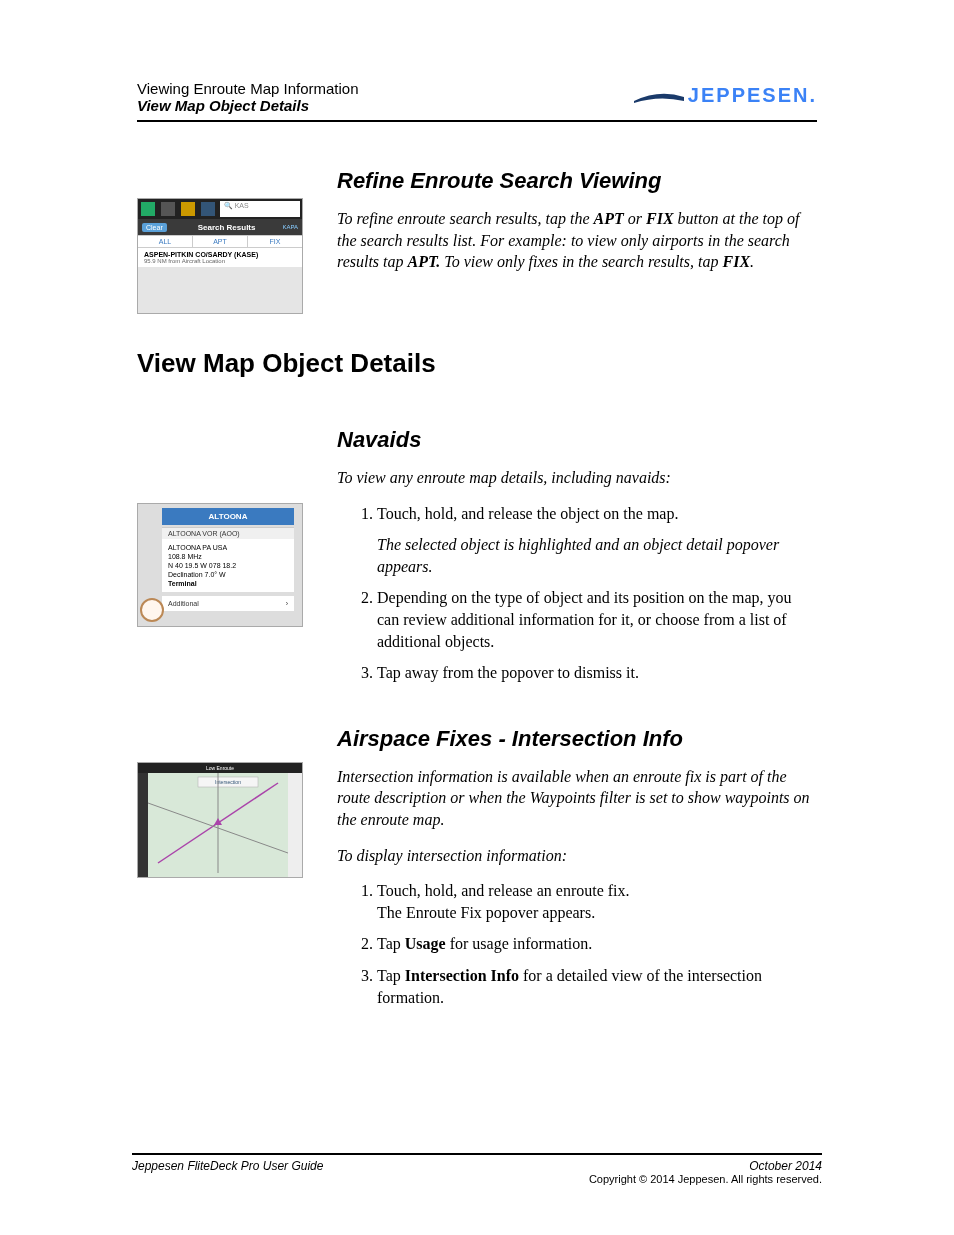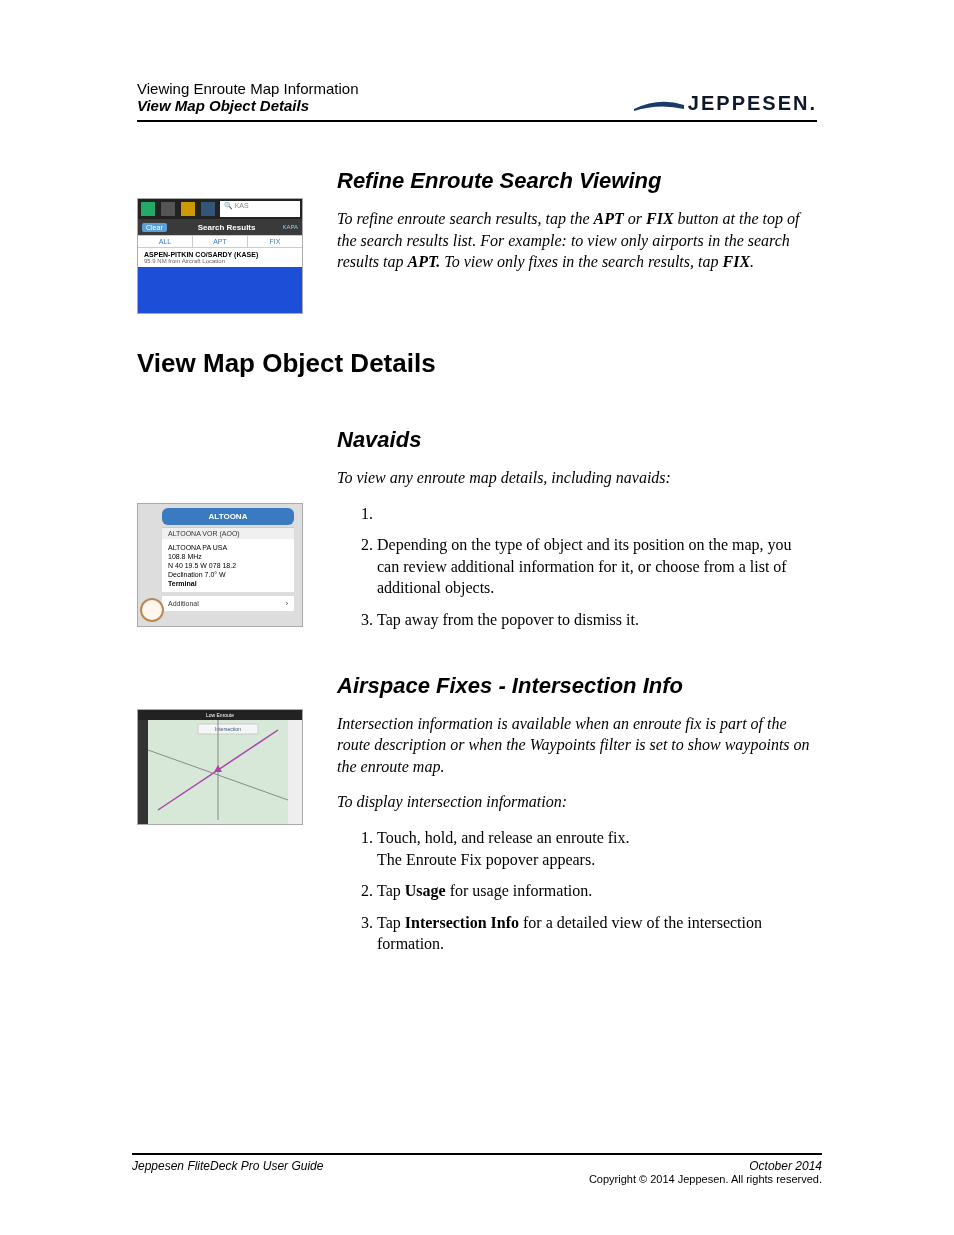--- a/index.html
+++ b/index.html
@@ -25,26 +25,26 @@
   .header-line1 { font-size: 15px; }
   .header-line2 { font-size: 15px; font-style: italic; font-weight: bold; }
   .header-rule {
     border: none;
     border-top: 2px solid #000;
     margin: 6px 0 0 0;
   }
   .logo {
     position: absolute;
     right: 0;
-    top: 12px;
+    top: 4px;
     font-family: Arial, sans-serif;
     font-weight: 900;
     letter-spacing: 2px;
     font-size: 20px;
-    color: #0f172a;
+    color: #3b82f6;
     display: flex;
     align-items: center;
   }
   .logo-swoosh {
     width: 50px; height: 10px;
     display: inline-block;
     margin-right: 4px;
     position: relative;
   }
   .logo-swoosh svg { width: 50px; height: 14px; display:block; }
@@ -64,42 +64,42 @@
     font-weight: bold;
     font-size: 26px;
     margin: 34px 0 48px 0;
   }
   p { font-size: 16px; line-height: 1.35; margin: 0 0 14px 0; font-style: italic; }
   ol { font-size: 16px; line-height: 1.35; margin: 0 0 14px 0; padding-left: 40px; }
   ol li { margin-bottom: 10px; }
   b { font-weight: bold; }
   .fig {
     border: 1px solid #aaa;
-    background: #1d4ed8;
+    background: #e5e5e5;
     font-family: Arial, sans-serif;
     font-size: 8px;
     color: #333;
     overflow: hidden;
   }
   .fig1 { width: 164px; height: 114px; position: relative; }
   .fig1-top { background:#222; height:20px; display:flex; align-items:center; }
   .fig1-top .sq { width:14px; height:14px; margin:0 3px; background:#444; }
   .fig1-search { flex:1; background:#fff; color:#888; height:14px; margin:0 2px; padding:1px 4px; font-size:7px; }
   .fig1-sr { background:#3a3a3a; color:#fff; height:16px; display:flex; align-items:center; }
   .fig1-sr .clear { background:#5aa0d8; color:#fff; font-size:7px; padding:1px 4px; margin:0 4px; border-radius:2px; }
   .fig1-sr .title { flex:1; text-align:center; font-weight:bold; font-size:8px; }
   .fig1-tabs { display:flex; background:#fff; border-top:1px solid #ccc; border-bottom:1px solid #ccc; }
   .fig1-tabs div { flex:1; text-align:center; color:#3a7ac0; font-size:7px; padding:2px 0; border-right:1px solid #ccc; }
   .fig1-tabs div:last-child { border-right:none; }
   .fig1-result { background:#fff; padding:3px 6px; }
   .fig1-result .main { font-weight:bold; font-size:7px; color:#000; }
   .fig1-result .sub { font-size:6px; color:#666; }
 
   .fig2 { width:164px; height:122px; background:#ddd; position:relative; }
-  .fig2-head { background:#3a7ac0; color:#fff; font-weight:bold; text-align:center; font-size:8px; padding:4px 0; margin:4px 8px 2px 24px; border-radius:6px; }
+  .fig2-head { background:#3a7ac0; color:#fff; font-weight:bold; text-align:center; font-size:8px; padding:4px 0; margin:4px 8px 2px 24px; border-radius:0; }
   .fig2-sub { background:#f0f0f0; font-size:7px; padding:2px 6px; margin:0 8px 0 24px; border-top:1px solid #ccc; }
   .fig2-body { background:#fff; font-size:7px; color:#000; padding:4px 6px; margin:0 8px 0 24px; line-height:1.3; }
   .fig2-body .bold { font-weight:bold; }
   .fig2-add { background:#fff; font-size:7px; padding:4px 6px; margin:4px 8px 0 24px; display:flex; justify-content:space-between; }
   .fig2-compass { position:absolute; left:2px; bottom:4px; width:20px; height:20px; border:2px solid #b85; border-radius:50%; background:#fff6ee; }
 
   .fig3 { width:164px; height:114px; background:#c8d8c8; position:relative; }
   .fig3-bg { position:absolute; inset:0; }
   .fig3-bg svg { width:100%; height:100%; }
 
@@ -190,20 +190,22 @@
             <span>›</span>
           </div>
           <div class="fig2-compass"></div>
         </div>
       </div>
       <div class="textcol">
         <h2 class="section">Navaids</h2>
         <p>To view any enroute map details, including navaids:</p>
         <ol>
           <li>
+            <span>Touch, hold, and release the object on the map.</span>
+            <p style="margin:10px 0 0 0">The selected object is highlighted and an object detail popover appears.</p>
           </li>
           <li>Depending on the type of object and its position on the map, you can review additional information for it, or choose from a list of additional objects.</li>
           <li>Tap away from the popover to dismiss it.</li>
         </ol>
       </div>
     </div>
 
     <div style="height:28px"></div>
 
     <div class="row">

